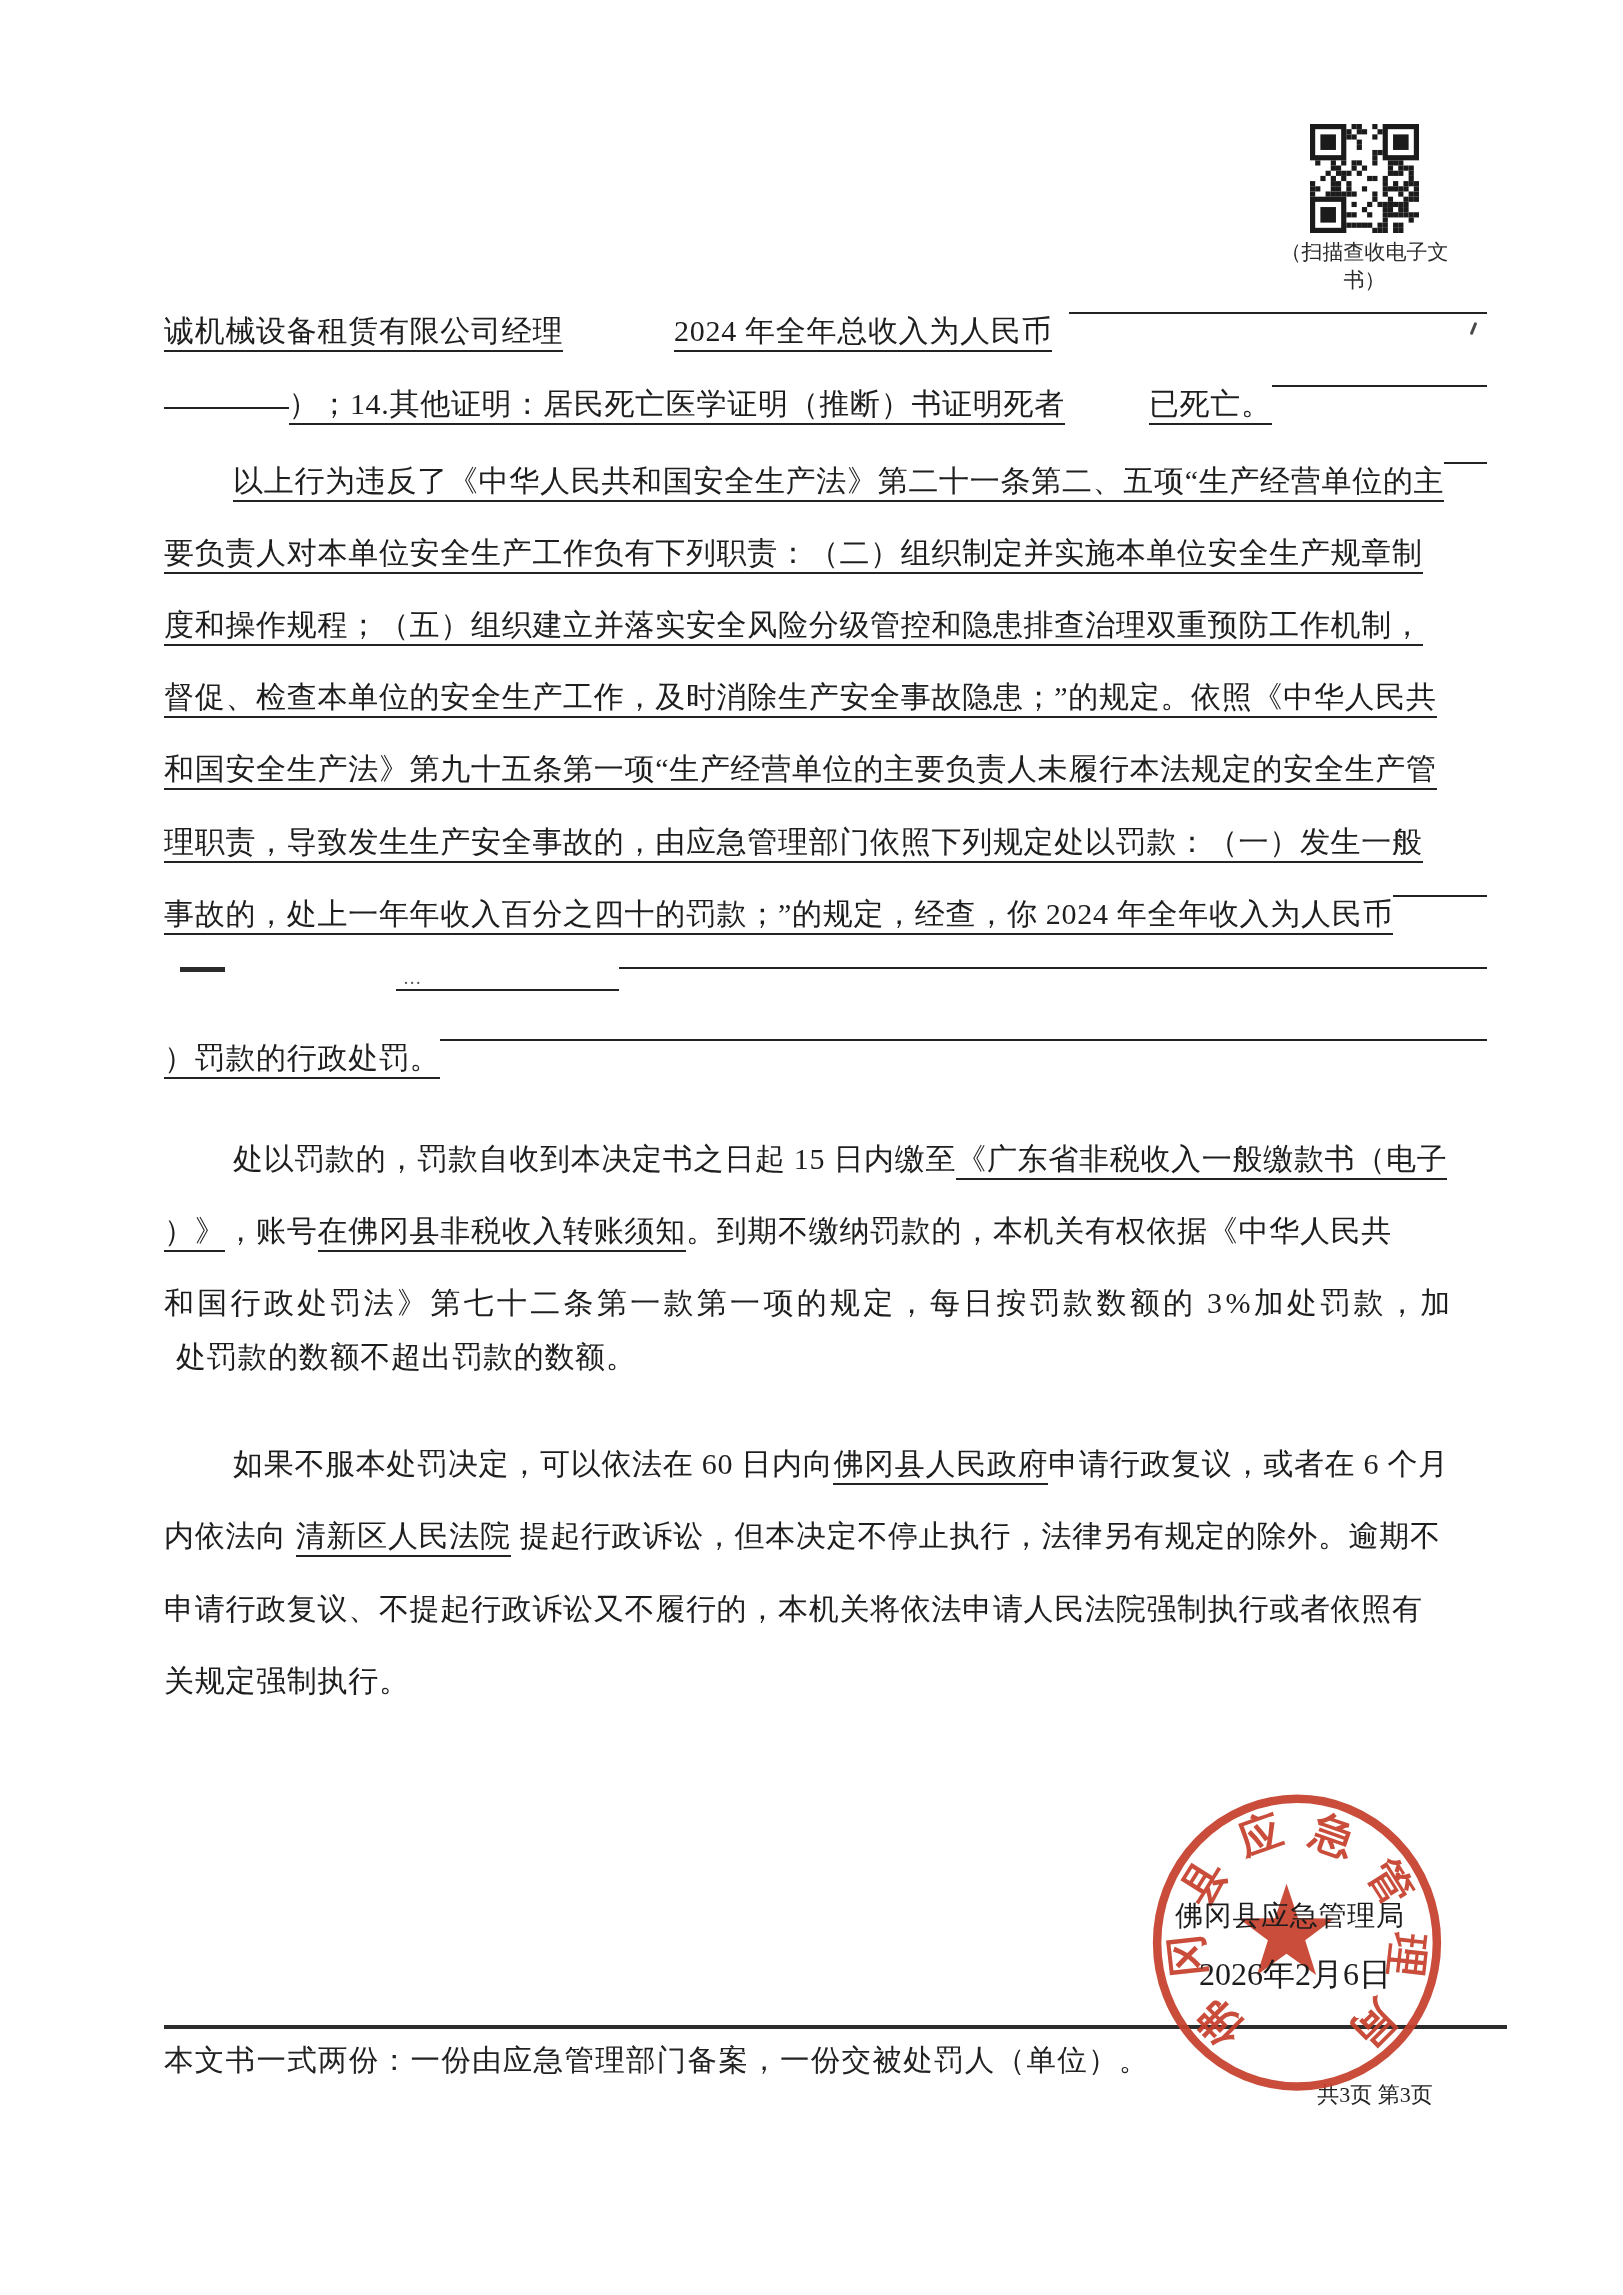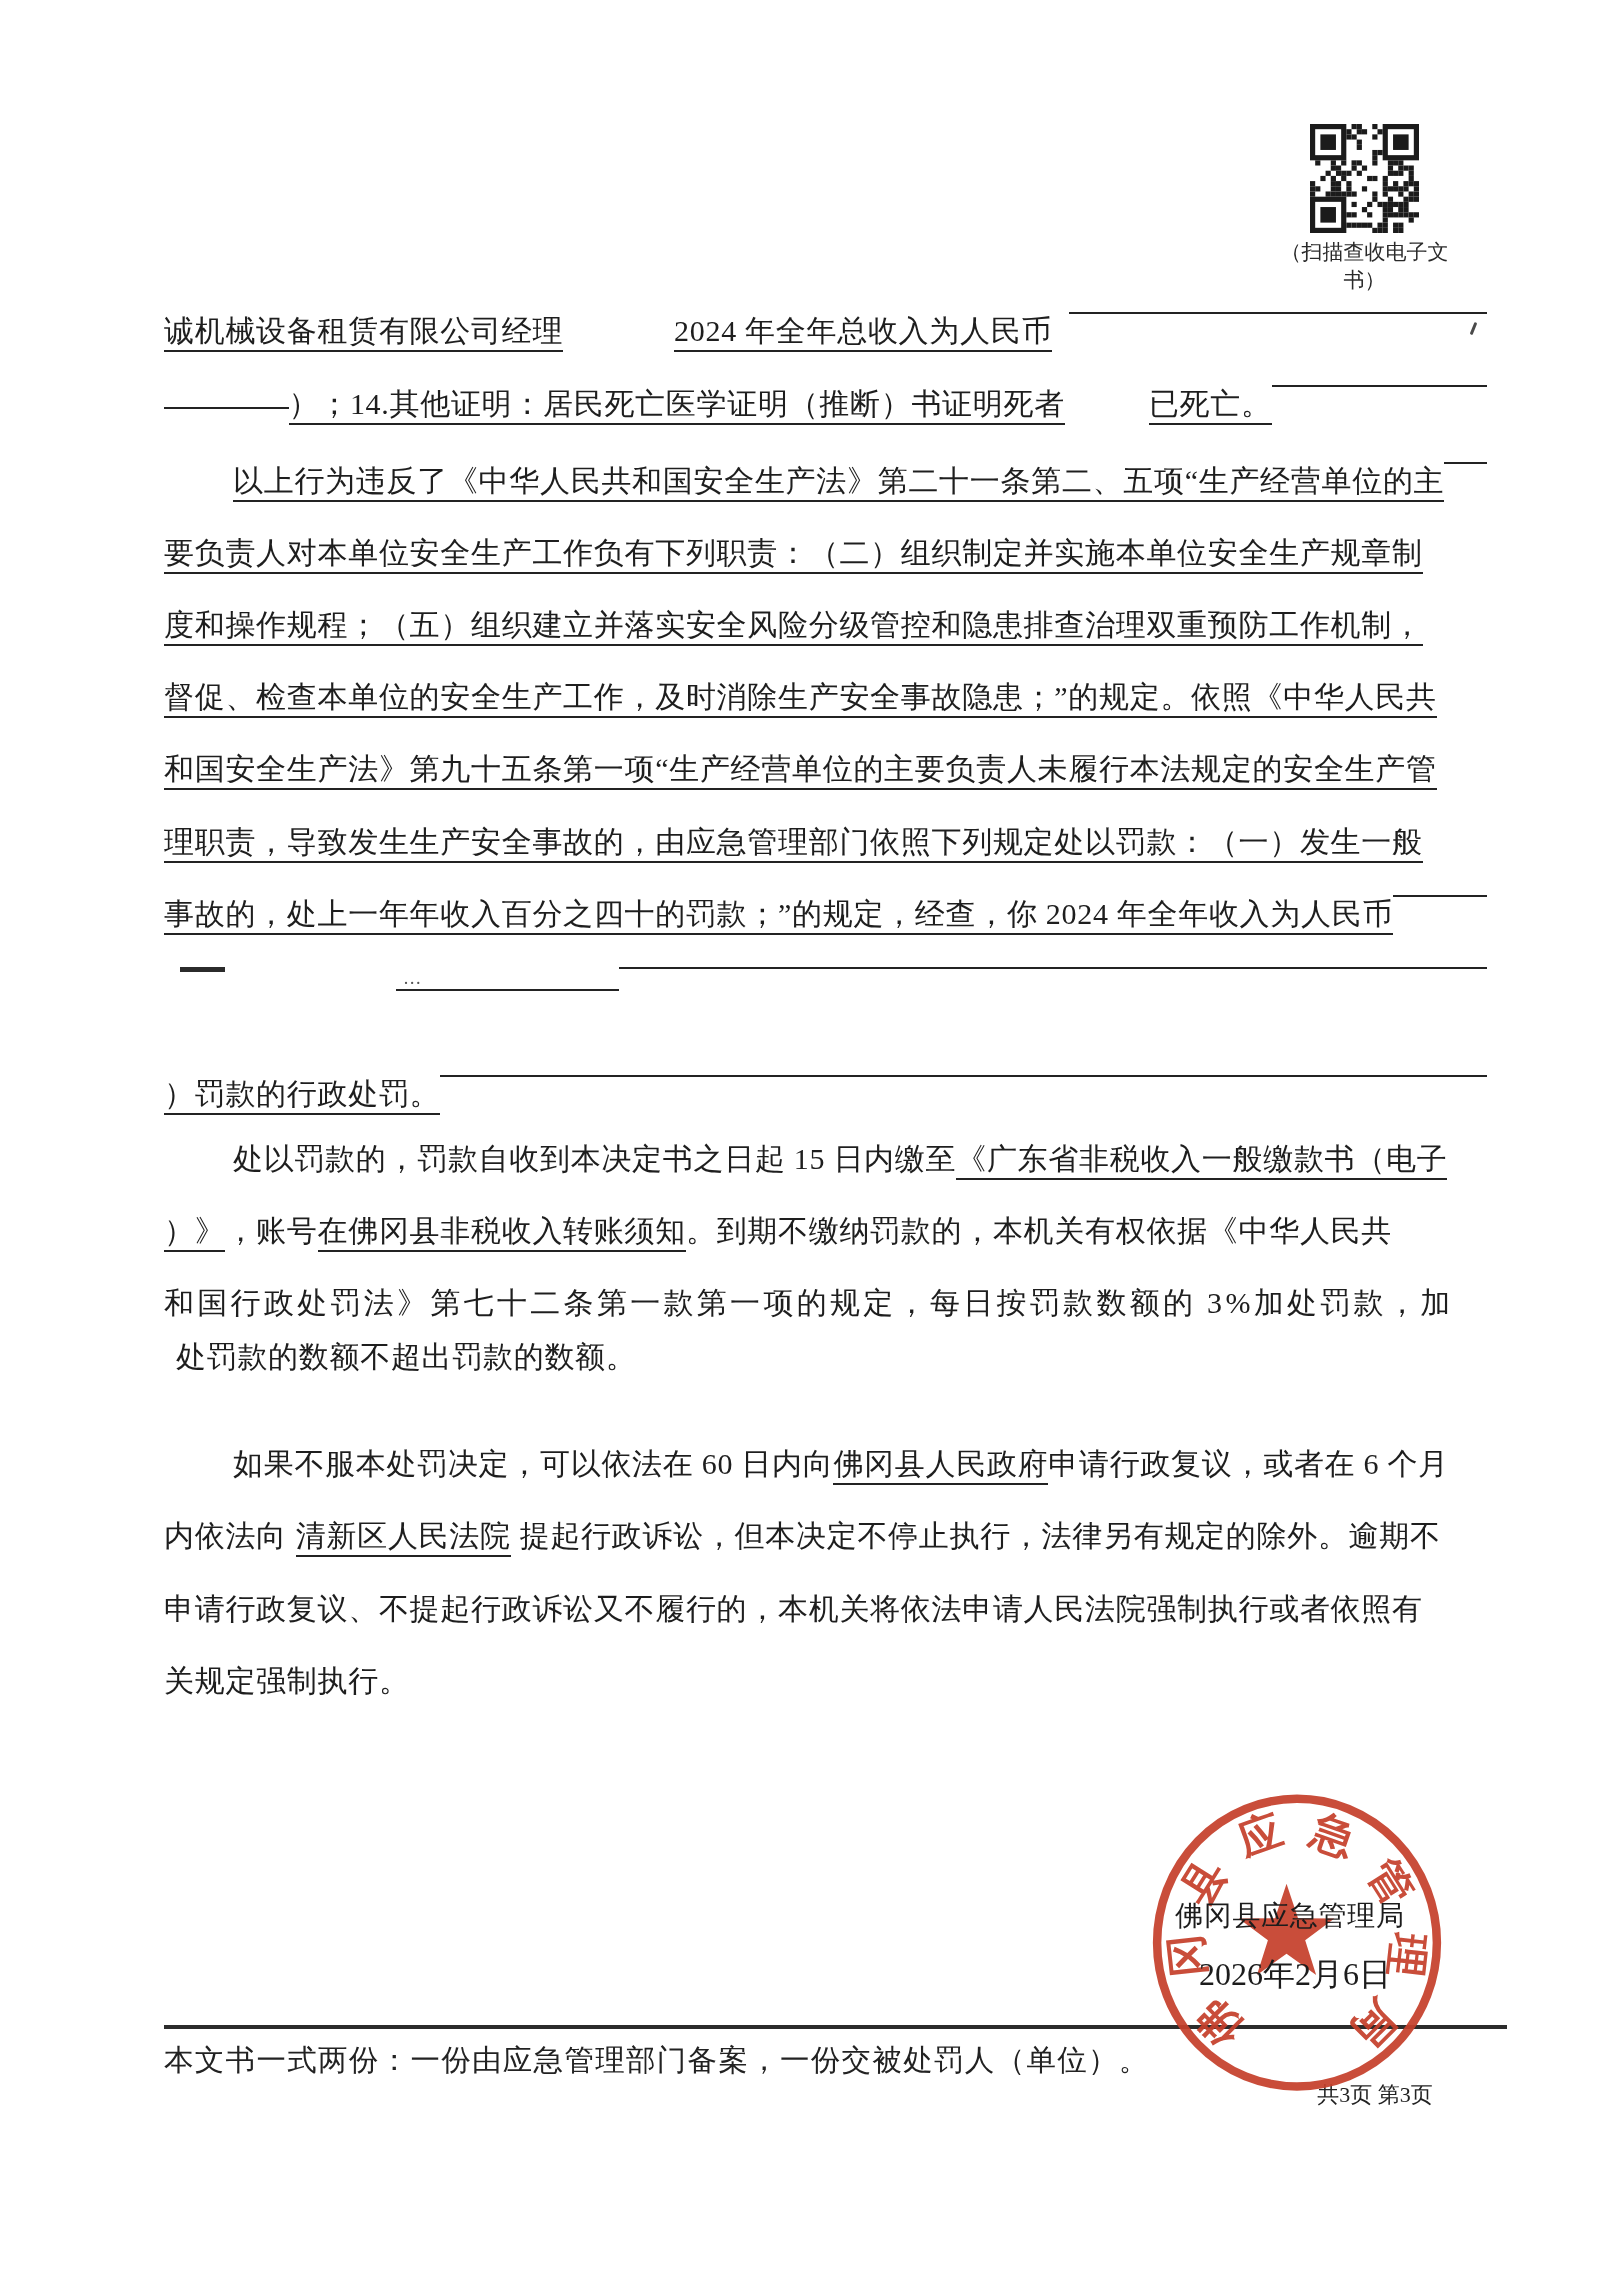--- a/index.html
+++ b/index.html
@@ -209,21 +209,21 @@
       <div class="line" style="top: 312px;"><span class="t u">诚机械设备租赁有限公司经理</span><span class="gapseg" style="width: 111px;"></span><span class="t u">2024 年全年总收入为人民币</span><span class="gapseg" style="width: 17px;"></span><span class="fillseg"></span></div>
       <div class="line" style="top: 385px;"><span class="blankseg" style="width: 118px;"></span><span class="t u">）；14.其他证明：居民死亡医学证明（推断）书证明死者</span><span class="gapseg" style="width: 84px;"></span><span class="t u">已死亡。</span><span class="fillseg"></span></div>
       <div class="line" style="top: 462px;"><span class="gapseg" style="width: 69px;"></span><span class="t u">以上行为违反了《中华人民共和国安全生产法》第二十一条第二、五项“生产经营单位的主</span><span class="fillseg"></span></div>
       <div class="line" style="top: 534px;"><span class="t u">要负责人对本单位安全生产工作负有下列职责：（二）组织制定并实施本单位安全生产规章制</span></div>
       <div class="line" style="top: 606px;"><span class="t u">度和操作规程；（五）组织建立并落实安全风险分级管控和隐患排查治理双重预防工作机制，</span></div>
       <div class="line" style="top: 678px;"><span class="t u">督促、检查本单位的安全生产工作，及时消除生产安全事故隐患；”的规定。依照《中华人民共</span></div>
       <div class="line" style="top: 750px;"><span class="t u">和国安全生产法》第九十五条第一项“生产经营单位的主要负责人未履行本法规定的安全生产管</span></div>
       <div class="line" style="top: 823px;"><span class="t u">理职责，导致发生生产安全事故的，由应急管理部门依照下列规定处以罚款：（一）发生一般</span></div>
       <div class="line" style="top: 895px;"><span class="t u">事故的，处上一年年收入百分之四十的罚款；”的规定，经查，你 2024 年全年收入为人民币</span><span class="fillseg"></span></div>
       <div class="line" style="top: 967px;"><span class="gapseg" style="width: 16.4px;"></span><span class="dashseg" style="width: 45px;"></span><span class="gapseg" style="width: 171px;"></span><span class="blankseg" style="width: 216px;">…</span><span class="fillseg"></span></div>
-      <div class="line" style="top: 1039px; margin-top: 36px;"><span class="t u">）罚款的行政处罚。</span><span class="fillseg"></span></div>
+      <div class="line" style="top: 1039px;"><span class="t u">）罚款的行政处罚。</span><span class="fillseg"></span></div>
       <div class="line" style="top: 1140px;"><span class="gapseg" style="width: 69px;"></span><span class="t">处以罚款的，罚款自收到本决定书之日起 15 日内缴至</span><span class="t u">《广东省非税收入一般缴款书（电子</span></div>
       <div class="line" style="top: 1212px;"><span class="t u">）》</span><span class="t">，账号</span><span class="t u">在佛冈县非税收入转账须知</span><span class="t">。</span><span class="t b">到期不缴纳罚款的，本机关有权依据《中华人民共</span></div>
       <div class="line" style="top: 1284px;"><span class="t b w">和国行政处罚法》第七十二条第一款第一项的规定，每日按罚款数额的 3%加处罚款，加</span></div>
       <div class="line" style="top: 1338px; margin-left: 12px;"><span class="t b">处罚款的数额不超出罚款的数额。</span></div>
       <div class="line" style="top: 1445px;"><span class="gapseg" style="width: 69px;"></span><span class="t">如果不服本处罚决定，可以依法在 60 日内向</span><span class="t u">佛冈县人民政府</span><span class="t">申请行政复议，或者在 6 个月</span></div>
       <div class="line" style="top: 1517px; gap: 9px;"><span class="t">内依法向</span><span class="t u">清新区人民法院</span><span class="t">提起行政诉讼，但本决定不停止执行，法律另有规定的除外。逾期不</span></div>
       <div class="line" style="top: 1590px;"><span class="t">申请行政复议、不提起行政诉讼又不履行的，本机关将依法申请人民法院强制执行或者依照有</span></div>
       <div class="line" style="top: 1662px;"><span class="t">关规定强制执行。</span></div>
     </div>
 

